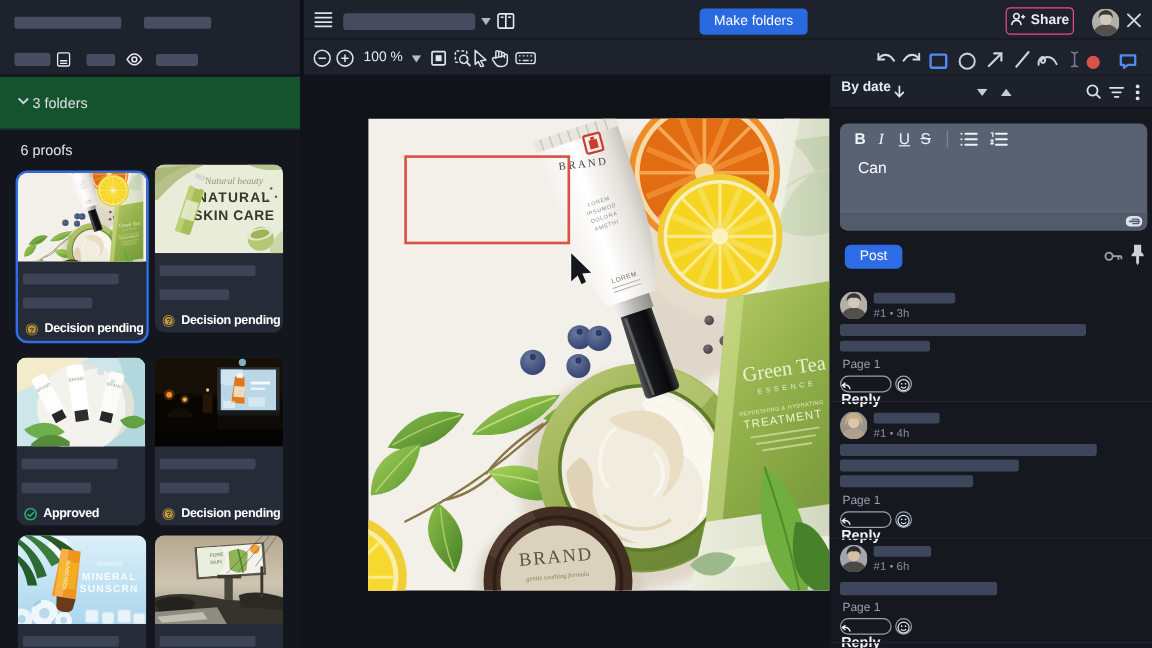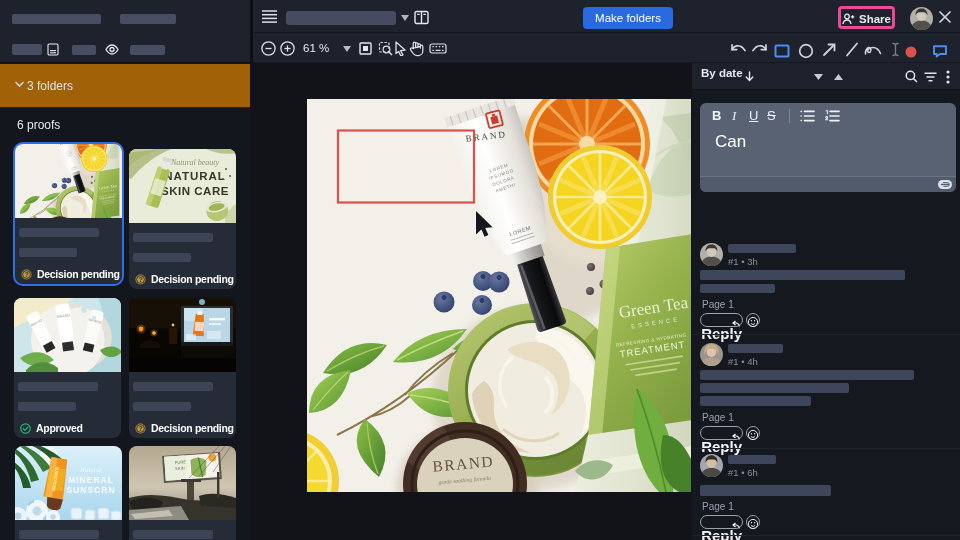--- a/index.html
+++ b/index.html
@@ -3,56 +3,56 @@
 <meta charset="utf-8">
 <style>
 *{margin:0;padding:0;box-sizing:border-box}
 html,body{width:960px;height:540px;overflow:hidden;background:#111318;font-family:"Liberation Sans",sans-serif}
 #app{position:relative;width:960px;height:540px}
 .abs{position:absolute}
 
 #sb{position:absolute;left:0;top:0;width:250px;height:540px;background:#14161d}
 #sbtop{position:absolute;left:0;top:0;width:250px;height:63px;background:#1e222c;border-bottom:1px solid #10131a}
 .skel{position:absolute;background:#474e61;border-radius:2px}
-#sbfold{position:absolute;left:0;top:64px;width:250px;height:44px;background:#a16207;border-bottom:1px solid #222633;color:#dde1e9;font-size:12px}
+#sbfold{position:absolute;left:0;top:64px;width:250px;height:44px;background:#14532d;border-bottom:1px solid #222633;color:#dde1e9;font-size:12px}
 #sbfold .chev{position:absolute;left:15px;top:17px}
 #sbfold .lbl{position:absolute;left:27px;top:15px}
 #proofslbl{position:absolute;left:17px;top:118px;color:#e4e8ef;font-size:12px}
 .card{position:absolute;width:107px;height:140px;border-radius:8px;background:#262b38;overflow:hidden}
 .card.sel{outline:2.5px solid #2e6fe8;outline-offset:0}
 .thumb{position:absolute;left:0;top:0;width:107px;height:74px}
 .cbar{position:absolute;background:#3d4456;border-radius:2px;height:9px}
 .status{position:absolute;left:6px;top:124px;display:flex;align-items:center;color:#fff;font-size:10.5px;font-weight:bold;white-space:nowrap;letter-spacing:-.3px}
 .status svg{margin-right:5px}
 
 #top1{position:absolute;left:250px;top:0;width:710px;height:33px;background:#1e222c;border-bottom:1px solid #141820}
 #top2{position:absolute;left:250px;top:33px;width:710px;height:30px;background:#1e222c;border-bottom:1px solid #141820}
 #mkdec{position:absolute;left:333px;top:7px;width:90px;height:22px;background:#2a6ae1;border-radius:4px;color:#fff;font-size:11.5px;text-align:center;line-height:22px}
-#shareb{position:absolute;left:588px;top:6px;width:57px;height:23px;border:3px solid #ec4899;border-radius:4px;color:#e8ebf2;font-size:11.5px;font-weight:bold;text-align:center;line-height:21px}
+#shareb{position:absolute;left:588px;top:6px;width:57px;height:23px;border:1px solid #ec4899;border-radius:4px;color:#e8ebf2;font-size:11.5px;font-weight:bold;text-align:center;line-height:21px}
 #av1{position:absolute;left:660px;top:7px;width:23px;height:23px;border-radius:50%;overflow:hidden}
 
 #cv{position:absolute;left:250px;top:63px;width:442px;height:477px;background:#111318}
 #art{position:absolute;left:57px;top:36px;width:384px;height:393px}
 
 #rp{position:absolute;left:692px;top:63px;width:268px;height:477px;background:#15181f}
 #rphead{position:absolute;left:0;top:0;width:268px;height:27px;background:#1d212b;border-bottom:1px solid #10131a;color:#e6eaf1}
 #rphead .bd{position:absolute;left:9px;top:4px;font-size:11.5px;font-weight:bold}
 #editor{position:absolute;left:8px;top:40px;width:256px;height:89px;background:#596273;border-radius:6px}
 #editor .etb{position:absolute;left:0;top:0;width:256px;height:26px;color:#eef1f6}
-#editor .etxt{position:absolute;left:15px;top:29px;color:#fff;font-size:17px}
+#editor .etxt{position:absolute;left:15px;top:29px;color:#fff;font-size:13px}
 #editor .ebot{position:absolute;left:0;top:73px;width:256px;height:16px;background:#525b6b;border-radius:0 0 6px 6px;border-top:1px solid #6a7383}
 #postrow{position:absolute;left:0;top:135px;width:268px;height:32px}
 #postbtn{position:absolute;left:12px;top:6px;width:48px;height:20px;background:#2d6ce4;border-radius:5px;color:#fff;font-size:11.5px;text-align:center;line-height:20px}
 .cmt{position:absolute;left:0;width:312px;color:#fff}
 .cmt .avp{position:absolute;left:8px;top:3px;width:23px;height:23px;border-radius:50%;overflow:hidden}
 .cmt .nbar{position:absolute;left:36px;top:4px;height:9px;background:#3e465b;border-radius:2px}
 .cmt .meta{position:absolute;left:36px;top:16px;color:#878e9f;font-size:9.5px}
 .cmt .bbar{position:absolute;background:#3e465b;border-radius:2px}
 .cmt .pg{position:absolute;left:10px;color:#99a0b0;font-size:10px}
-.cmt .rply{position:absolute;left:8px;width:43px;height:14px;border:1px solid #9aa1af;border-radius:8px;color:#f2f4f8;font-size:15px;font-weight:bold;text-align:right;line-height:13px}
+.cmt .rply{position:absolute;left:8px;width:43px;height:14px;border:1px solid #9aa1af;border-radius:8px;color:#f2f4f8;font-size:12px;font-weight:bold;text-align:left;line-height:13px}
 .cmt .emo{position:absolute;left:54px;width:14px;height:14px;border:1px solid #9aa1af;border-radius:50%}
 .cmt .cicons{position:absolute;right:3px;top:4px}
 .cdiv{position:absolute;left:0;width:268px;border-top:1px solid #20242f}
 </style>
 </head>
 <body>
 <div id="app">
 <svg width="0" height="0" style="position:absolute">
 <defs>
 <linearGradient id="gTube" x1="0" y1="0" x2="1" y2="0">
@@ -327,21 +327,21 @@
           <use href="#artsym"></use>
         </svg>
     <div class="cbar" style="left:4px;top:84px;width:80px"></div>
     <div class="cbar" style="left:4px;top:104px;width:58px"></div>
     <div class="status"><svg width="11" height="11" viewBox="0 0 11 11">
             <circle cx="5.5" cy="5.5" r="5" fill="#c29b35"></circle>
             <circle cx="5.5" cy="5.5" r="3.9" fill="none" stroke="#2a2e3a" stroke-width="1"></circle>
             <text x="5.5" y="8.2" font-size="6.5" font-weight="bold" fill="#2a2e3a" text-anchor="middle">?</text>
           </svg>Decision pending</div>
   </div>
-  <div class="card" style="left:129px;top:149px">
+  <div class="card" style="left:129px;top:137px">
     <svg class="thumb" width="107" height="74" viewBox="0 0 107 74">
       <rect width="107" height="74" fill="#e9ecd8"></rect>
       <path d="M-5 22 C15 2 35 -2 60 -6 L-5 -6Z" fill="#c6cfa0"></path>
       <path d="M2 30 C18 12 30 4 48 -2 L-4 4 -4 28Z" fill="#9fae66" opacity=".7"></path>
       <path d="M70 -4 C82 4 94 6 108 4 L108 -6 70 -6Z" fill="#b7c48b"></path>
       <path d="M96 70 C100 60 104 56 109 54 L109 74 96 74Z" fill="#cdd6ab"></path>
       <text x="66" y="16" font-size="8" font-style="italic" fill="#8e9775" font-family="Liberation Serif,serif" text-anchor="middle">Natural beauty</text>
       <text x="66" y="31" font-size="11.5" font-weight="bold" fill="#33382a" text-anchor="middle" letter-spacing="1">NATURAL</text>
       <text x="66" y="46" font-size="11.5" font-weight="bold" fill="#33382a" text-anchor="middle" letter-spacing=".5">SKIN CARE</text>
       <g transform="rotate(18 28 40)">
@@ -551,21 +551,21 @@
 <div id="top2">
   <svg class="abs" style="left:11px;top:8px" width="15" height="15" viewBox="0 0 15 15" fill="none" stroke="#dce0e9" stroke-width="1.3">
         <circle cx="7.5" cy="7.5" r="6.6"></circle>
         <line x1="4.4" y1="7.5" x2="10.6" y2="7.5"></line>
       </svg>
   <svg class="abs" style="left:30px;top:8px" width="15" height="15" viewBox="0 0 15 15" fill="none" stroke="#dce0e9" stroke-width="1.3">
         <circle cx="7.5" cy="7.5" r="6.6"></circle>
         <line x1="4.4" y1="7.5" x2="10.6" y2="7.5"></line>
         <line x1="7.5" y1="4.4" x2="7.5" y2="10.6"></line>
       </svg>
-  <div class="abs" style="left:53px;top:9px;color:#e7eaf0;font-size:11.5px">61 %</div>
+  <div class="abs" style="left:53px;top:9px;color:#e7eaf0;font-size:11.5px">100 %</div>
   <svg class="abs" style="left:93px;top:13px" width="8" height="6" viewBox="0 0 8 6" fill="#b6bcc8">
         <path d="M0 0h8L4 6Z"></path>
       </svg>
   <svg class="abs" style="left:107px;top:7px" width="17" height="17" viewBox="0 0 17 17" fill="none">
         <rect x="3" y="3" width="11" height="11" rx="1" stroke="#e2e6ee" stroke-width="1.4"></rect>
         <rect x="6" y="6" width="5" height="5" fill="#e2e6ee"></rect>
       </svg>
   <svg class="abs" style="left:127px;top:7px" width="17" height="17" viewBox="0 0 17 17" fill="none" stroke="#dce0e9" stroke-width="1.2">
         <rect x="2.5" y="2.5" width="9.5" height="9.5" rx="1" stroke-dasharray="2.4 1.6"></rect>
         <circle cx="9.5" cy="9.5" r="3.4"></circle>
@@ -677,20 +677,30 @@
     </div>
     <div class="etxt">Can</div>
     <div class="ebot">
           <svg class="abs" style="left:238px;top:3px" width="14" height="9" viewBox="0 0 14 9">
             <rect x="0" y="0" width="14" height="9" rx="4.5" fill="#dde1e9"></rect>
             <path d="M3.5 4.5 h7" stroke="#555e6e" stroke-width="1.5" stroke-linecap="round"></path>
             <path d="M5 2.6 h4.4 a1.9 1.9 0 0 1 0 3.8 H5.6" fill="none" stroke="#555e6e" stroke-width="1"></path>
           </svg>
         </div>
   </div>
+  <div id="postrow">
+    <div id="postbtn">Post</div>
+    <svg class="abs" style="left:228px;top:9px" width="16" height="13" viewBox="0 0 16 13" fill="none" stroke="#9ba2b1" stroke-width="1.5">
+          <circle cx="4.2" cy="6.5" r="3"></circle>
+          <path d="M7.2 6.5 H14.5 M12 6.5 V9.5 M14.5 6.5 V9"></path>
+        </svg>
+    <svg class="abs" style="left:250px;top:5px" width="12" height="19" viewBox="0 0 12 19" fill="#ccd1db">
+          <path d="M3 1 h6 v6 l2 2 v1.6 H7.2 V16 L6 18 4.8 16 V10.6 H1 V9 l2-2Z"></path>
+        </svg>
+  </div>
   <div class="cmt" style="top:177px;height:94px">
     <div class="avp"><svg width="23" height="23" viewBox="0 0 24 24">
             <use href="#avm1"></use>
           </svg></div>
     <div class="nbar" style="width:68px"></div>
     <div class="meta">#1 • 3h</div>
     <div class="cicons"><svg width="28" height="13" viewBox="0 0 28 13" fill="none" stroke="#99a0b0" stroke-width="1.3">
             <path d="M1.5 6.5 6 2 h4 v4 L5.5 10.5Z M8 4.2 l.01 0" stroke-linejoin="round"></path>
             <circle cx="8.2" cy="3.9" r=".8" fill="#99a0b0" stroke="none"></circle>
             <circle cx="21" cy="6.5" r="5.3"></circle>

